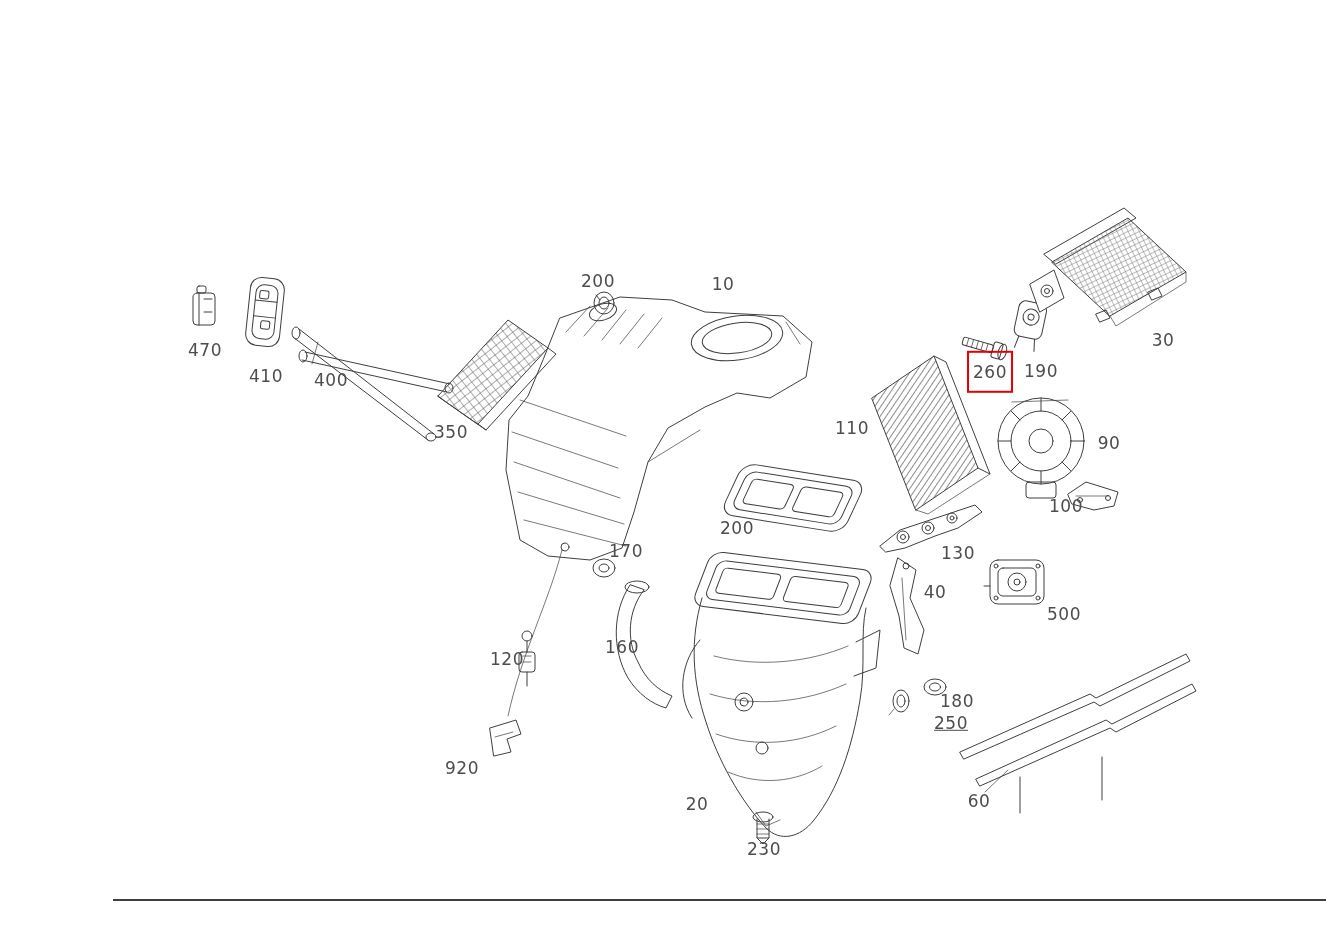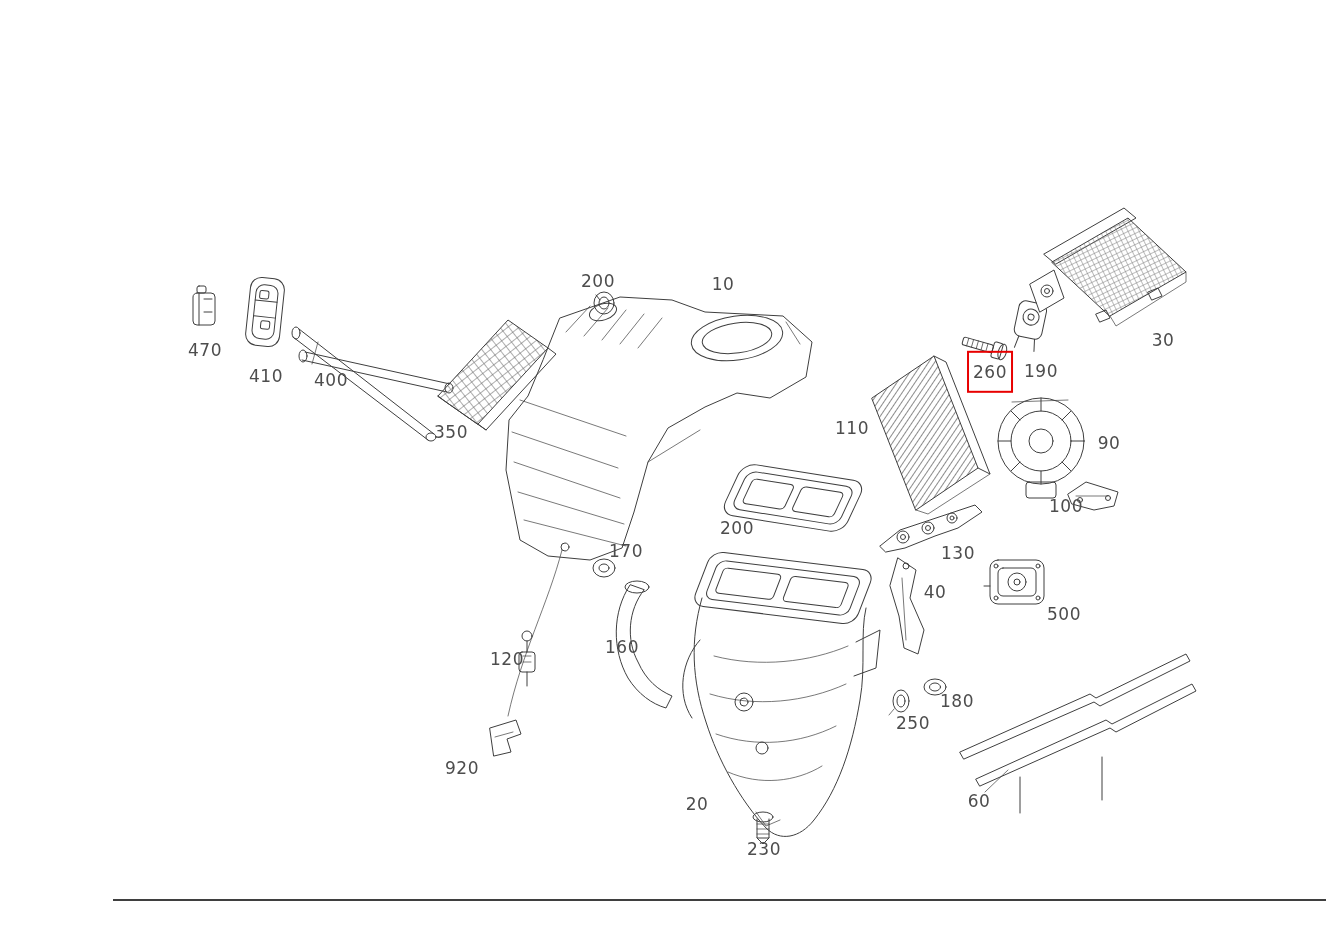--- a/index.html
+++ b/index.html
@@ -295,19 +295,19 @@
       <div class="part-label" style="left: 737px; top: 528px;">200</div>
       <div class="part-label" style="left: 958px; top: 553px;">130</div>
       <div class="part-label" style="left: 935px; top: 592px;">40</div>
       <div class="part-label" style="left: 1064px; top: 614px;">500</div>
       <div class="part-label" style="left: 626px; top: 551px;">170</div>
       <div class="part-label" style="left: 622px; top: 647px;">160</div>
       <div class="part-label" style="left: 507px; top: 659px;">120</div>
       <div class="part-label" style="left: 462px; top: 768px;">920</div>
       <div class="part-label" style="left: 697px; top: 796px; margin-top: 8px;">20</div>
       <div class="part-label" style="left: 764px; top: 849px;">230</div>
-      <div class="part-label" style="left: 913px; top: 723px;">250</div>
+      <div class="part-label" style="left: 951px; top: 723px; text-decoration: underline;">250</div>
       <div class="part-label" style="left: 957px; top: 701px;">180</div>
       <div class="part-label" style="left: 979px; top: 801px;">60</div>
     </div>
 
   <div class="bottom-rule"></div>
 </div>
 
 </body></html>

